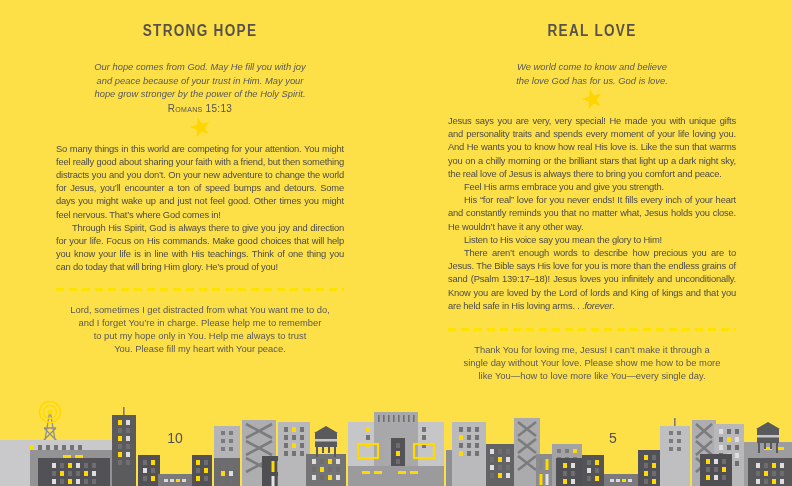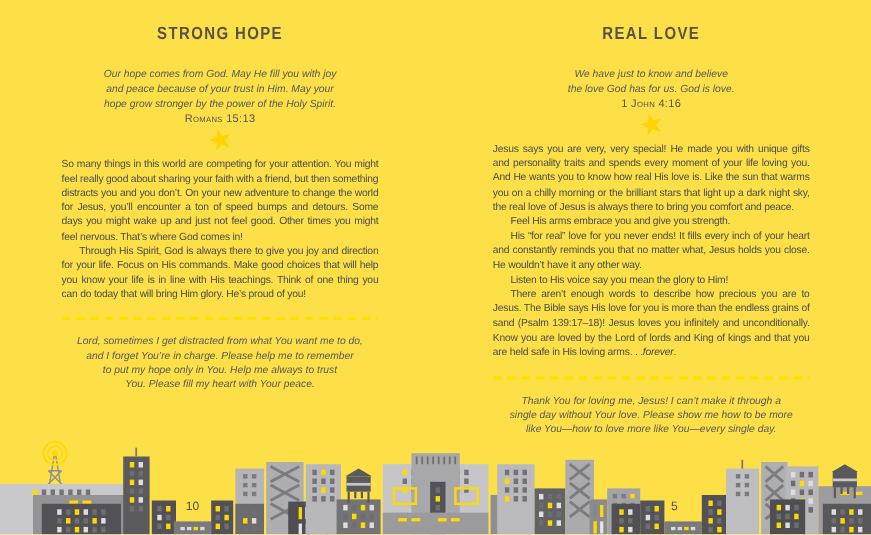--- a/index.html
+++ b/index.html
@@ -32,27 +32,27 @@
   }
   .body p{margin:0;}
   .body p + p{text-indent:16px;}
   .body em{font-style:italic;}
   .sep{
     height:3px;margin-top:14px;
     background:repeating-linear-gradient(90deg,#ffe300 0 8px,transparent 8px 13px);
   }
   .page.right .sep{margin-top:16px;}
   .prayer{
-    margin:12px 0 0 0;text-align:center;font-style:italic;
+    margin:12px 0 0 0;text-align:center;
     font-size:9.4px;line-height:13.2px;color:#58585a;white-space:pre-line;
   }
   .skyline{position:absolute;left:0;bottom:0;}
   .pagenum{
-    position:absolute;top:455px;width:26px;text-align:center;
-    font-size:11px;color:#4f4f51;z-index:2;
+    position:absolute;top:430px;width:26px;text-align:center;
+    font-size:14px;color:#4f4f51;z-index:2;
   }
   .pagenum.pn-left{left:162px;}
   .pagenum.pn-right{left:600px;}
 </style>
 </head>
 <body>
 
 <div class="spread">
 
   <section class="page left">
@@ -72,23 +72,22 @@
     </div>
     <div class="sep"></div>
     <p class="prayer">Lord, sometimes I get distracted from what You want me to do,
 and I forget You’re in charge. Please help me to remember
 to put my hope only in You. Help me always to trust
 You. Please fill my heart with Your peace.</p>
   </section>
 
   <section class="page right">
     <h1 class="title">REAL LOVE</h1>
-    <p class="verse">We have just to know and believe
+    <p class="verse">We world come to know and believe
 the love God has for us. God is love.</p>
-    <p class="reference">1 John 4:16</p>
     <div class="star">
       <svg width="21" height="21" viewBox="0 0 20 20">
         <path transform="rotate(-15 10 10)" fill="#ffd500" d="M10 0 L12.35 6.76 L19.51 6.91 L13.8 11.24 L15.88 18.09 L10 14 L4.12 18.09 L6.2 11.24 L0.49 6.91 L7.65 6.76 Z"></path>
       </svg>
     </div>
     <div class="body">
       <p>Jesus says you are very, very special! He made you with unique gifts and personality traits and spends every moment of your life loving you. And He wants you to know how real His love is. Like the sun that warms you on a chilly morning or the brilliant stars that light up a dark night sky, the real love of Jesus is always there to bring you comfort and peace.</p>
       <p>Feel His arms embrace you and give you strength.</p>
       <p>His “for real” love for you never ends! It fills every inch of your heart and constantly reminds you that no matter what, Jesus holds you close. He wouldn’t have it any other way.</p>
       <p>Listen to His voice say you mean the glory to Him!</p>

